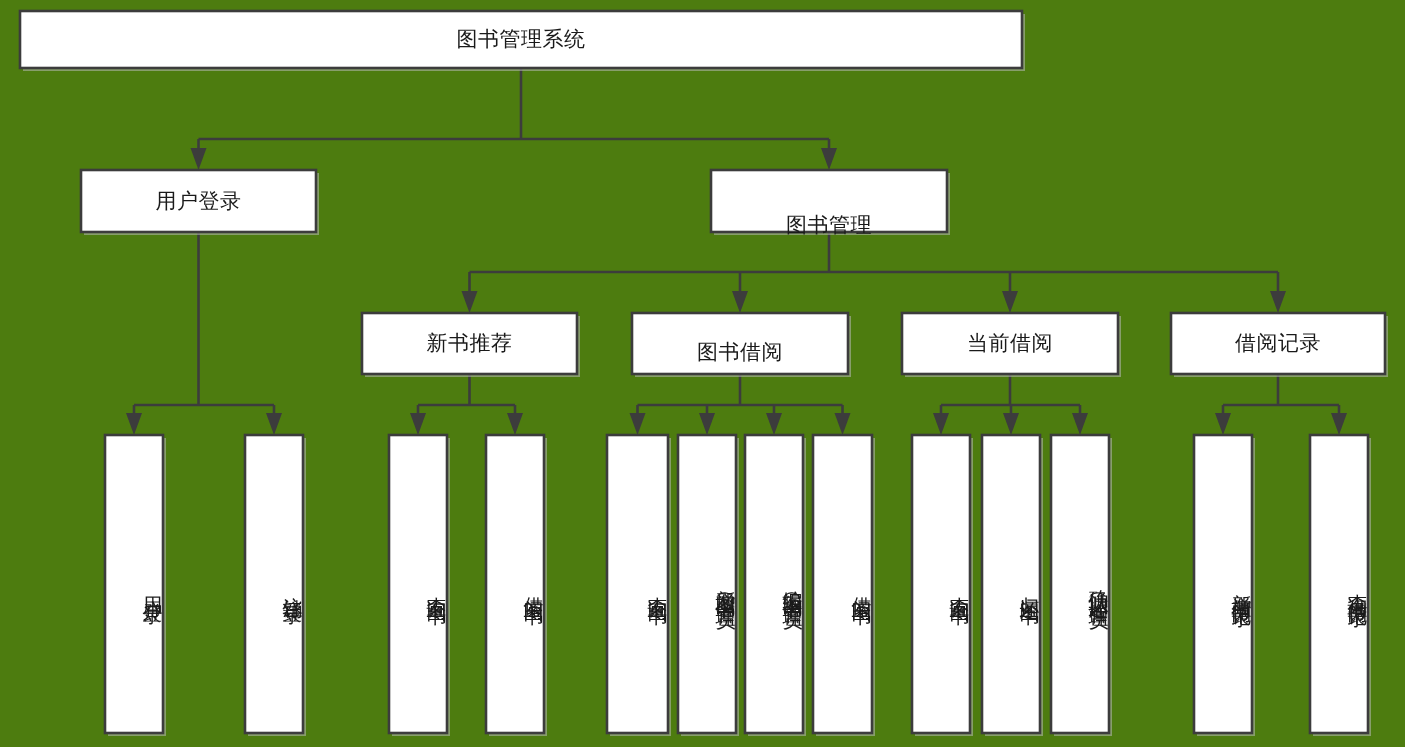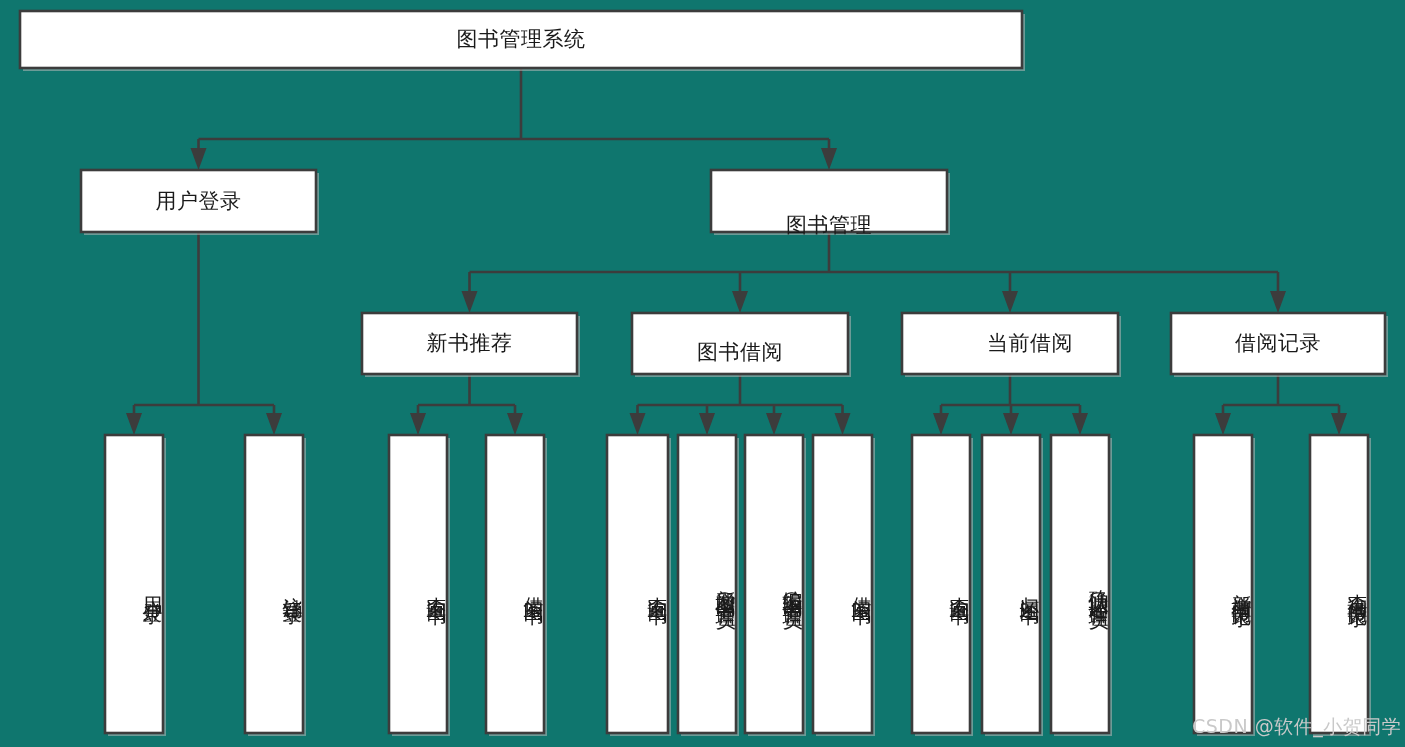--- a/index.html
+++ b/index.html
@@ -11,21 +11,21 @@
   body {
     width: 1405px;
     height: 747px;
     font-family: "DejaVu Sans", "Liberation Sans", sans-serif;
     overflow: hidden;
   }
   #diagram-root {
     position: relative;
     width: 1405px;
     height: 747px;
-    background: #0f766e;
+    background: #4d7c0f;
   }
   svg#diagram-svg {
     position: absolute;
     left: 0;
     top: 0;
     width: 1405px;
     height: 747px;
     display: block;
   }
   .node-box {
@@ -195,30 +195,29 @@
         <rect x="1313" y="438" width="58" height="298" class="node-shadow"></rect>
         <rect x="1310" y="435" width="58" height="298" class="node-box"></rect>
       </g>
   </svg>
   <div id="labels-layer">
       <div class="node-label" style="left: 20px; top: 11px; width: 1002px; height: 57px;">图书管理系统</div>
       <div class="node-label" style="left: 81px; top: 170px; width: 235px; height: 62px;">用户登录</div>
       <div class="node-label" style="left: 711px; top: 170px; width: 236px; height: 62px; margin-top: 24px;">图书管理</div>
       <div class="node-label" style="left: 362px; top: 313px; width: 215px; height: 61px;">新书推荐</div>
       <div class="node-label" style="left: 632px; top: 313px; width: 216px; height: 79px;">图书借阅</div>
-      <div class="node-label" style="left: 902px; top: 313px; width: 216px; height: 61px; margin-left: 20px;">当前借阅</div>
+      <div class="node-label" style="left: 902px; top: 313px; width: 216px; height: 61px;">当前借阅</div>
       <div class="node-label" style="left: 1171px; top: 313px; width: 214px; height: 61px;">借阅记录</div>
       <div class="node-label vertical" style="left: 105px; top: 435px; width: 58px; height: 298px;">用户登录</div>
       <div class="node-label vertical" style="left: 245px; top: 435px; width: 58px; height: 298px;">注销登录</div>
       <div class="node-label vertical" style="left: 389px; top: 435px; width: 58px; height: 298px;">查询图书</div>
       <div class="node-label vertical" style="left: 486px; top: 435px; width: 58px; height: 298px;">借阅图书</div>
       <div class="node-label vertical" style="left: 607px; top: 435px; width: 61px; height: 298px;">查询图书</div>
       <div class="node-label vertical" style="left: 678px; top: 435px; width: 58px; height: 298px;">新增图书（管理员）</div>
       <div class="node-label vertical" style="left: 745px; top: 435px; width: 58px; height: 298px;">编辑图书（管理员）</div>
       <div class="node-label vertical" style="left: 813px; top: 435px; width: 59px; height: 298px;">借阅图书</div>
       <div class="node-label vertical" style="left: 912px; top: 435px; width: 58px; height: 298px;">查询图书</div>
       <div class="node-label vertical" style="left: 982px; top: 435px; width: 58px; height: 298px;">归还图书</div>
       <div class="node-label vertical" style="left: 1051px; top: 435px; width: 58px; height: 298px;">确认归还（管理员）</div>
       <div class="node-label vertical" style="left: 1194px; top: 435px; width: 58px; height: 298px;">新增借阅记录</div>
       <div class="node-label vertical" style="left: 1310px; top: 435px; width: 58px; height: 298px;">查询借阅记录</div>
     </div>
-  <div class="watermark" style="left: 1192px; top: 714px;">CSDN @软件_小贺同学</div>
 </div>
 
 </body></html>

